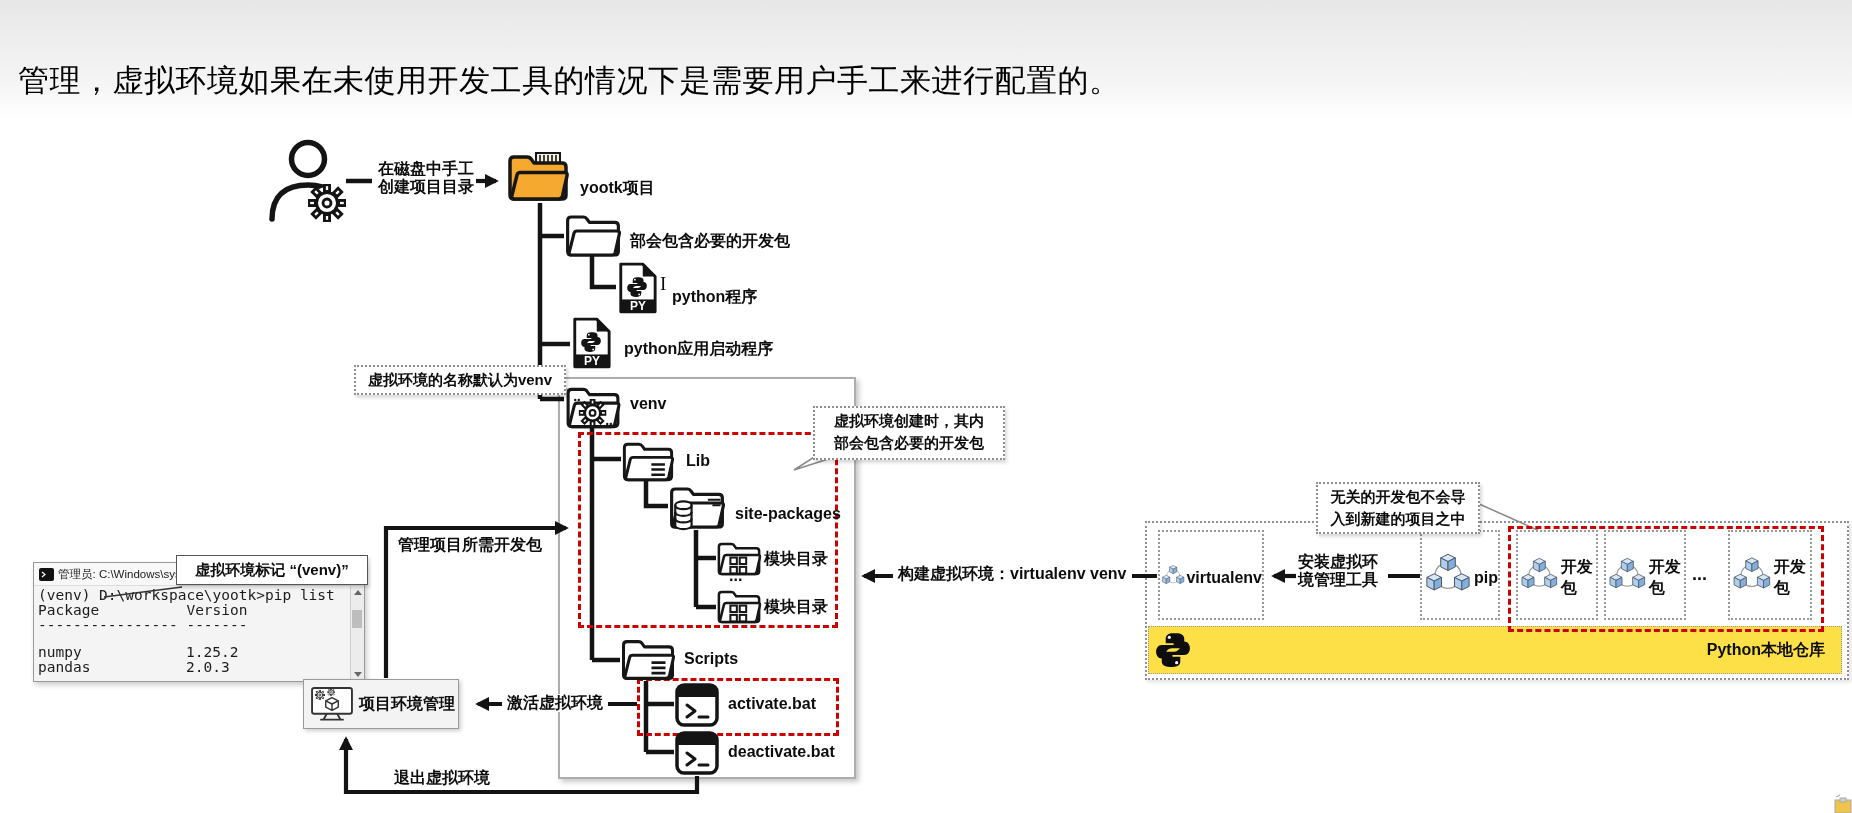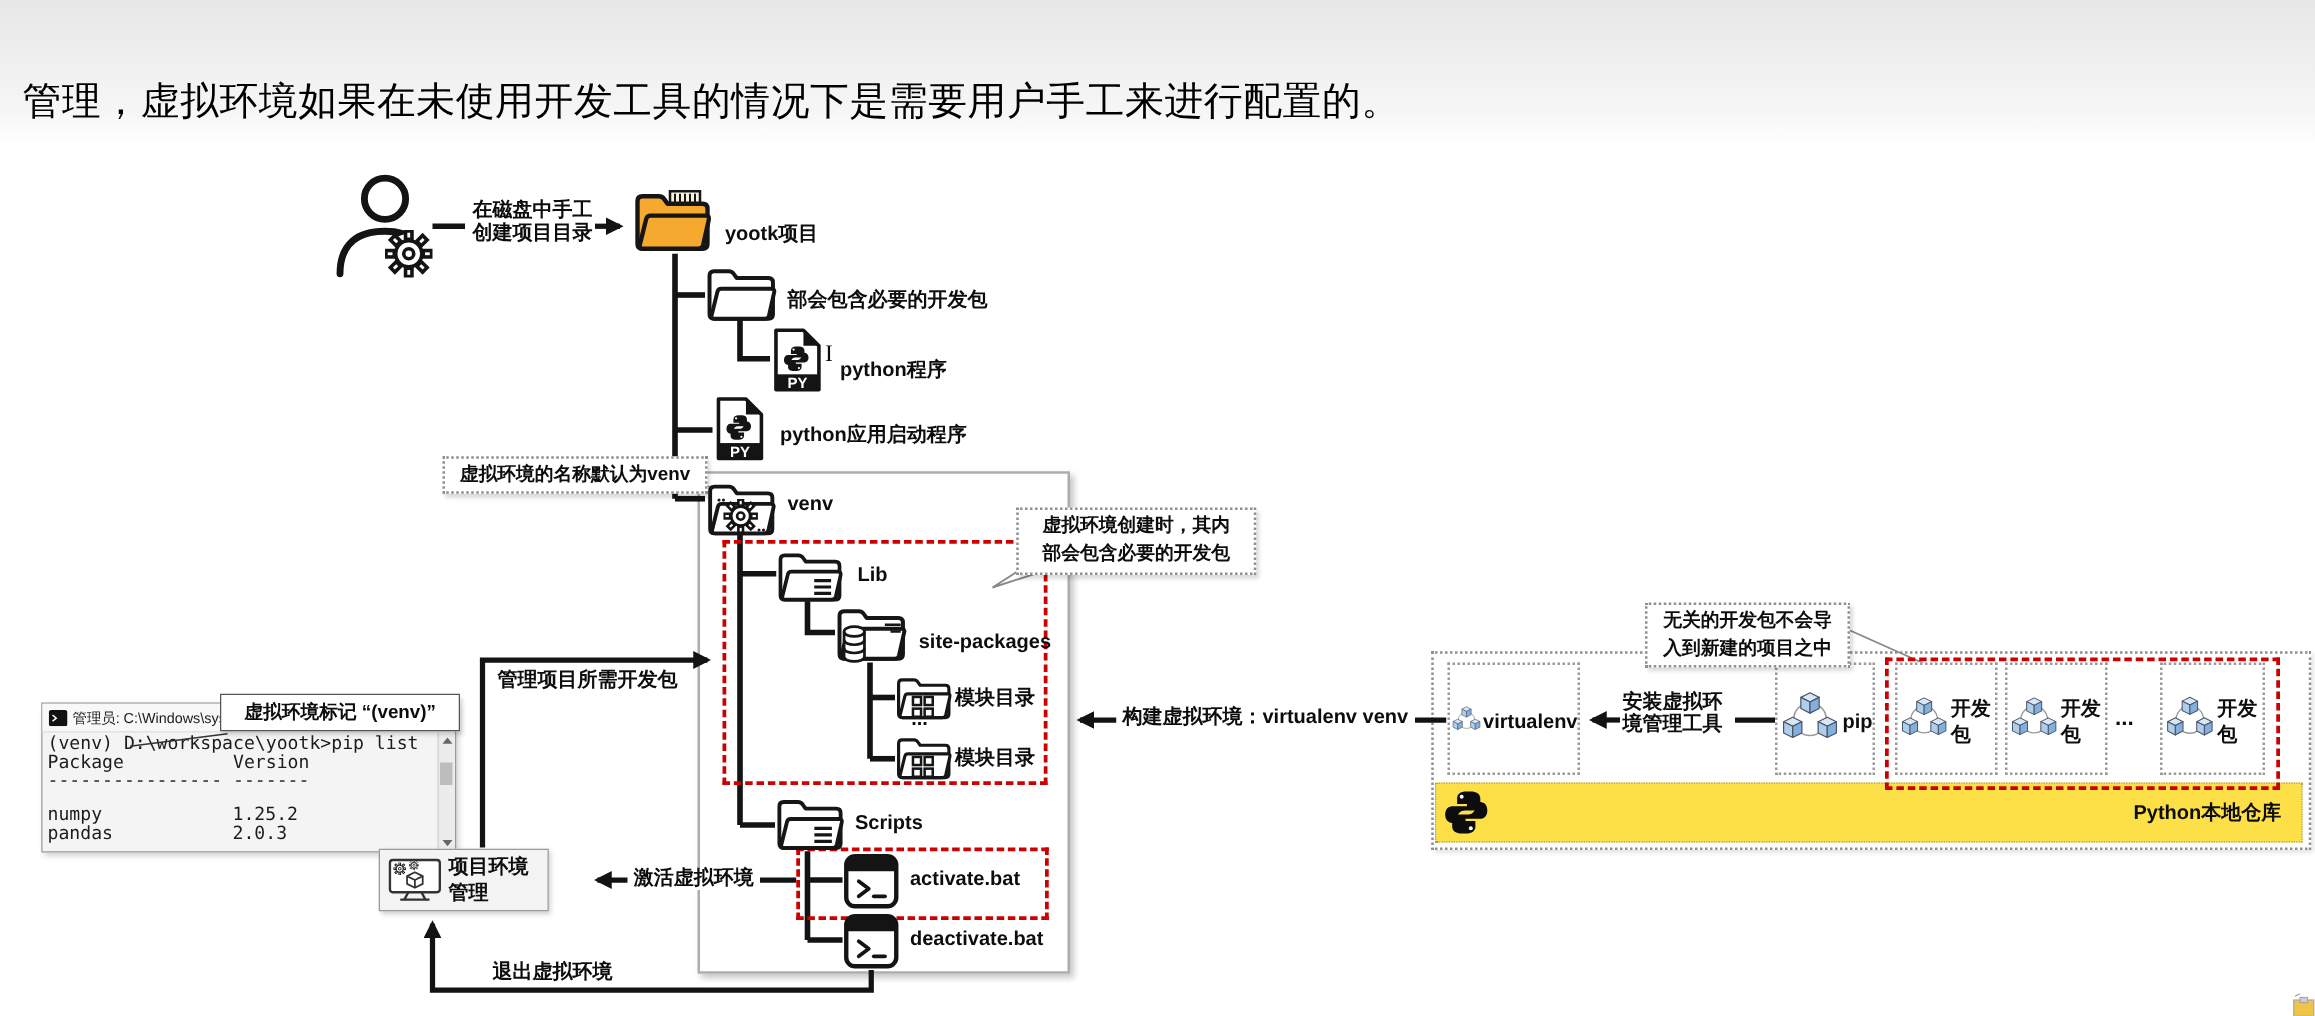--- a/index.html
+++ b/index.html
@@ -30,21 +30,21 @@
              font-family:"DejaVu Sans Mono",monospace;font-size:14.5px;line-height:15px;color:#1c1c1c;}
   .tline{margin:0;white-space:pre;font-family:inherit;}
   .pcol{display:inline-block;width:148px;}
   #term-scroll{position:absolute;right:0;top:23px;bottom:0;width:13px;background:#ececec;border-left:1px solid #cfcfcf;}
   .sarrow{position:absolute;left:3px;width:0;height:0;border-left:4px solid transparent;border-right:4px solid transparent;}
   #term-thumb{position:absolute;left:1px;top:24px;width:10px;height:18px;background:#bdbdbd;}
   
   #pybar{position:absolute;left:1148px;top:626px;width:692px;height:46px;background:#fde047;
          border:1px dotted #9a9a9a;display:flex;align-items:center;}
   
-  #projbox{position:absolute;left:303px;top:679px;width:136px;height:50px;background:#f3f3f3;
+  #projbox{position:absolute;left:303px;top:679px;width:156px;height:50px;background:#f3f3f3;
            border:1px solid #9a9a9a;box-shadow:2px 2px 4px rgba(0,0,0,.2);display:flex;align-items:center;gap:5px;padding-left:6px;box-sizing:border-box;}
   
   .pkgbox{position:absolute;background:#fff;border:2px dotted #9a9a9a;display:flex;flex-direction:row;
           align-items:center;justify-content:flex-start;padding-top:4px;box-sizing:border-box;}
   .pkgbox .lblc{font-weight:bold;font-size:16px;margin-top:2px;}
   svg.icon{position:absolute;overflow:visible;}
 </style>
 </head>
 <body>
 <div id="stage">

